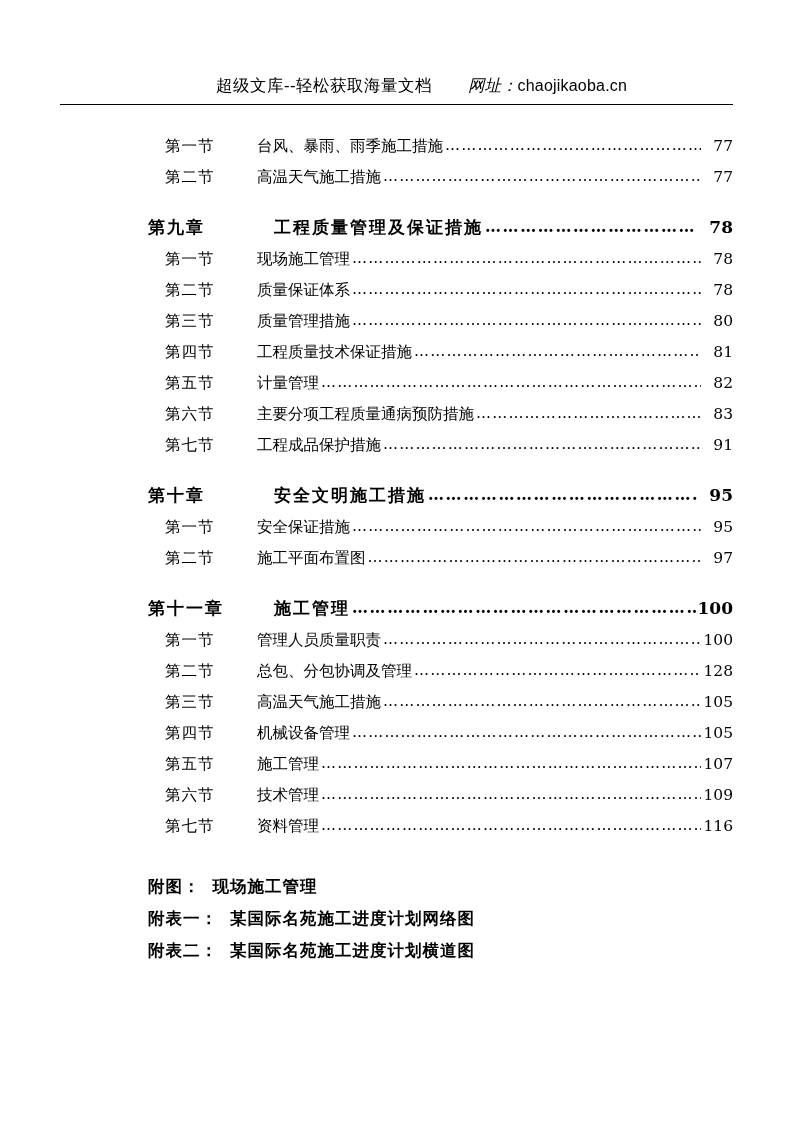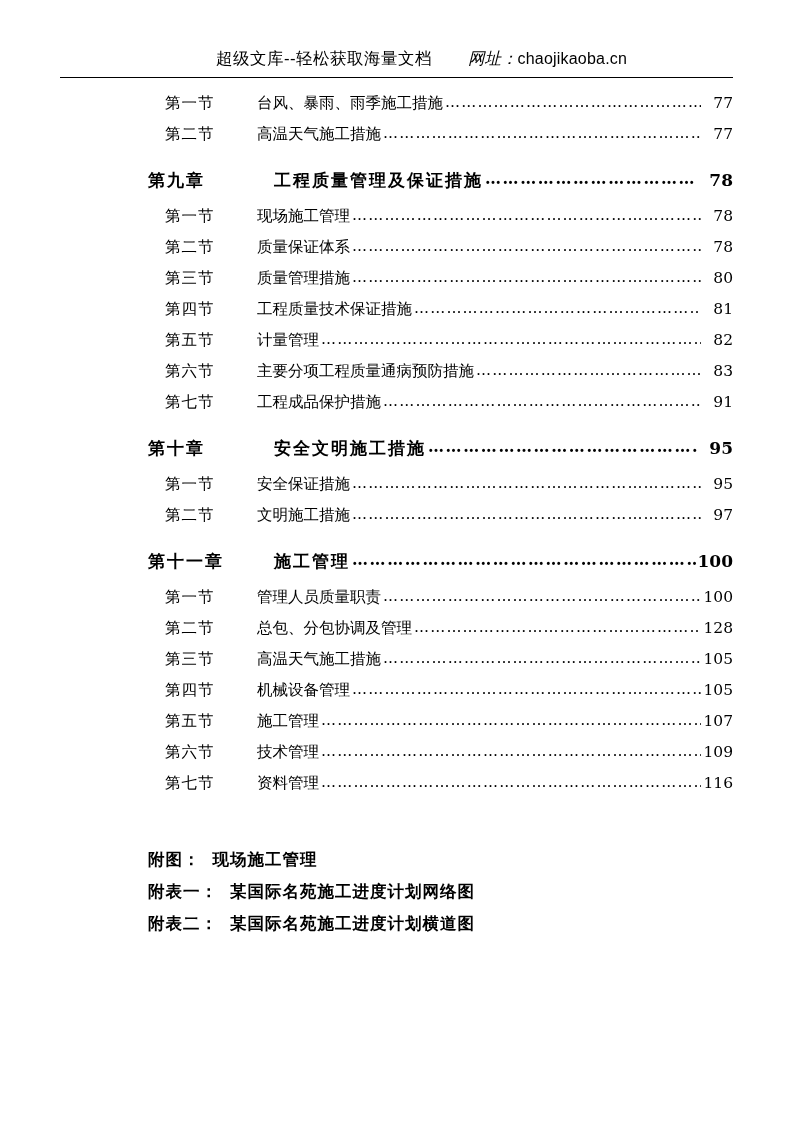--- a/index.html
+++ b/index.html
@@ -30,20 +30,21 @@
     justify-content: center;
     gap: 36px;
     padding-left: 60px;
     padding-right: 10px;
   }
   .header-title {
     font-family: "DejaVu Serif", "Liberation Serif", serif;
     font-size: 16.5px;
     letter-spacing: 0.5px;
     white-space: nowrap;
+    margin-top: 27px;
   }
   .header-url-wrap {
     white-space: nowrap;
     font-size: 16px;
   }
   .header-url-label {
     font-family: "DejaVu Serif", "Liberation Serif", serif;
     font-size: 16.5px;
     font-style: italic;
   }
@@ -57,21 +58,21 @@
     border-top: 1.6px solid #000;
     margin: 7px 0 0 0;
   }
 
   
   .toc {
     margin-top: 18px;
   }
   .toc-row {
     display: flex;
-    align-items: flex-start;
+    align-items: flex-end;
     font-size: 16px;
     line-height: 1.0;
     height: 31px;
   }
   .toc-row.chapter {
     height: 37px;
     font-weight: bold;
     font-family: "DejaVu Serif", "Liberation Serif", serif;
     font-size: 17px;
   }
@@ -240,21 +241,21 @@
         <span class="pageno">95</span>
       </div>
       <div class="toc-row section">
         <span class="lvl-label">第一节</span>
         <span class="lvl-title">安全保证措施</span>
         <span class="dots">…………………………………………………………………………………………………………………………</span>
         <span class="pageno">95</span>
       </div>
       <div class="toc-row section">
         <span class="lvl-label">第二节</span>
-        <span class="lvl-title">文明施工措施</span>
+        <span class="lvl-title">施工平面布置图</span>
         <span class="dots">…………………………………………………………………………………………………………………………</span>
         <span class="pageno">97</span>
       </div>
       <div class="spacer-gap"></div>
       <div class="toc-row chapter">
         <span class="lvl-label">第十一章</span>
         <span class="lvl-title">施工管理</span>
         <span class="dots">…………………………………………………………………………………………………………………………</span>
         <span class="pageno">100</span>
       </div>

